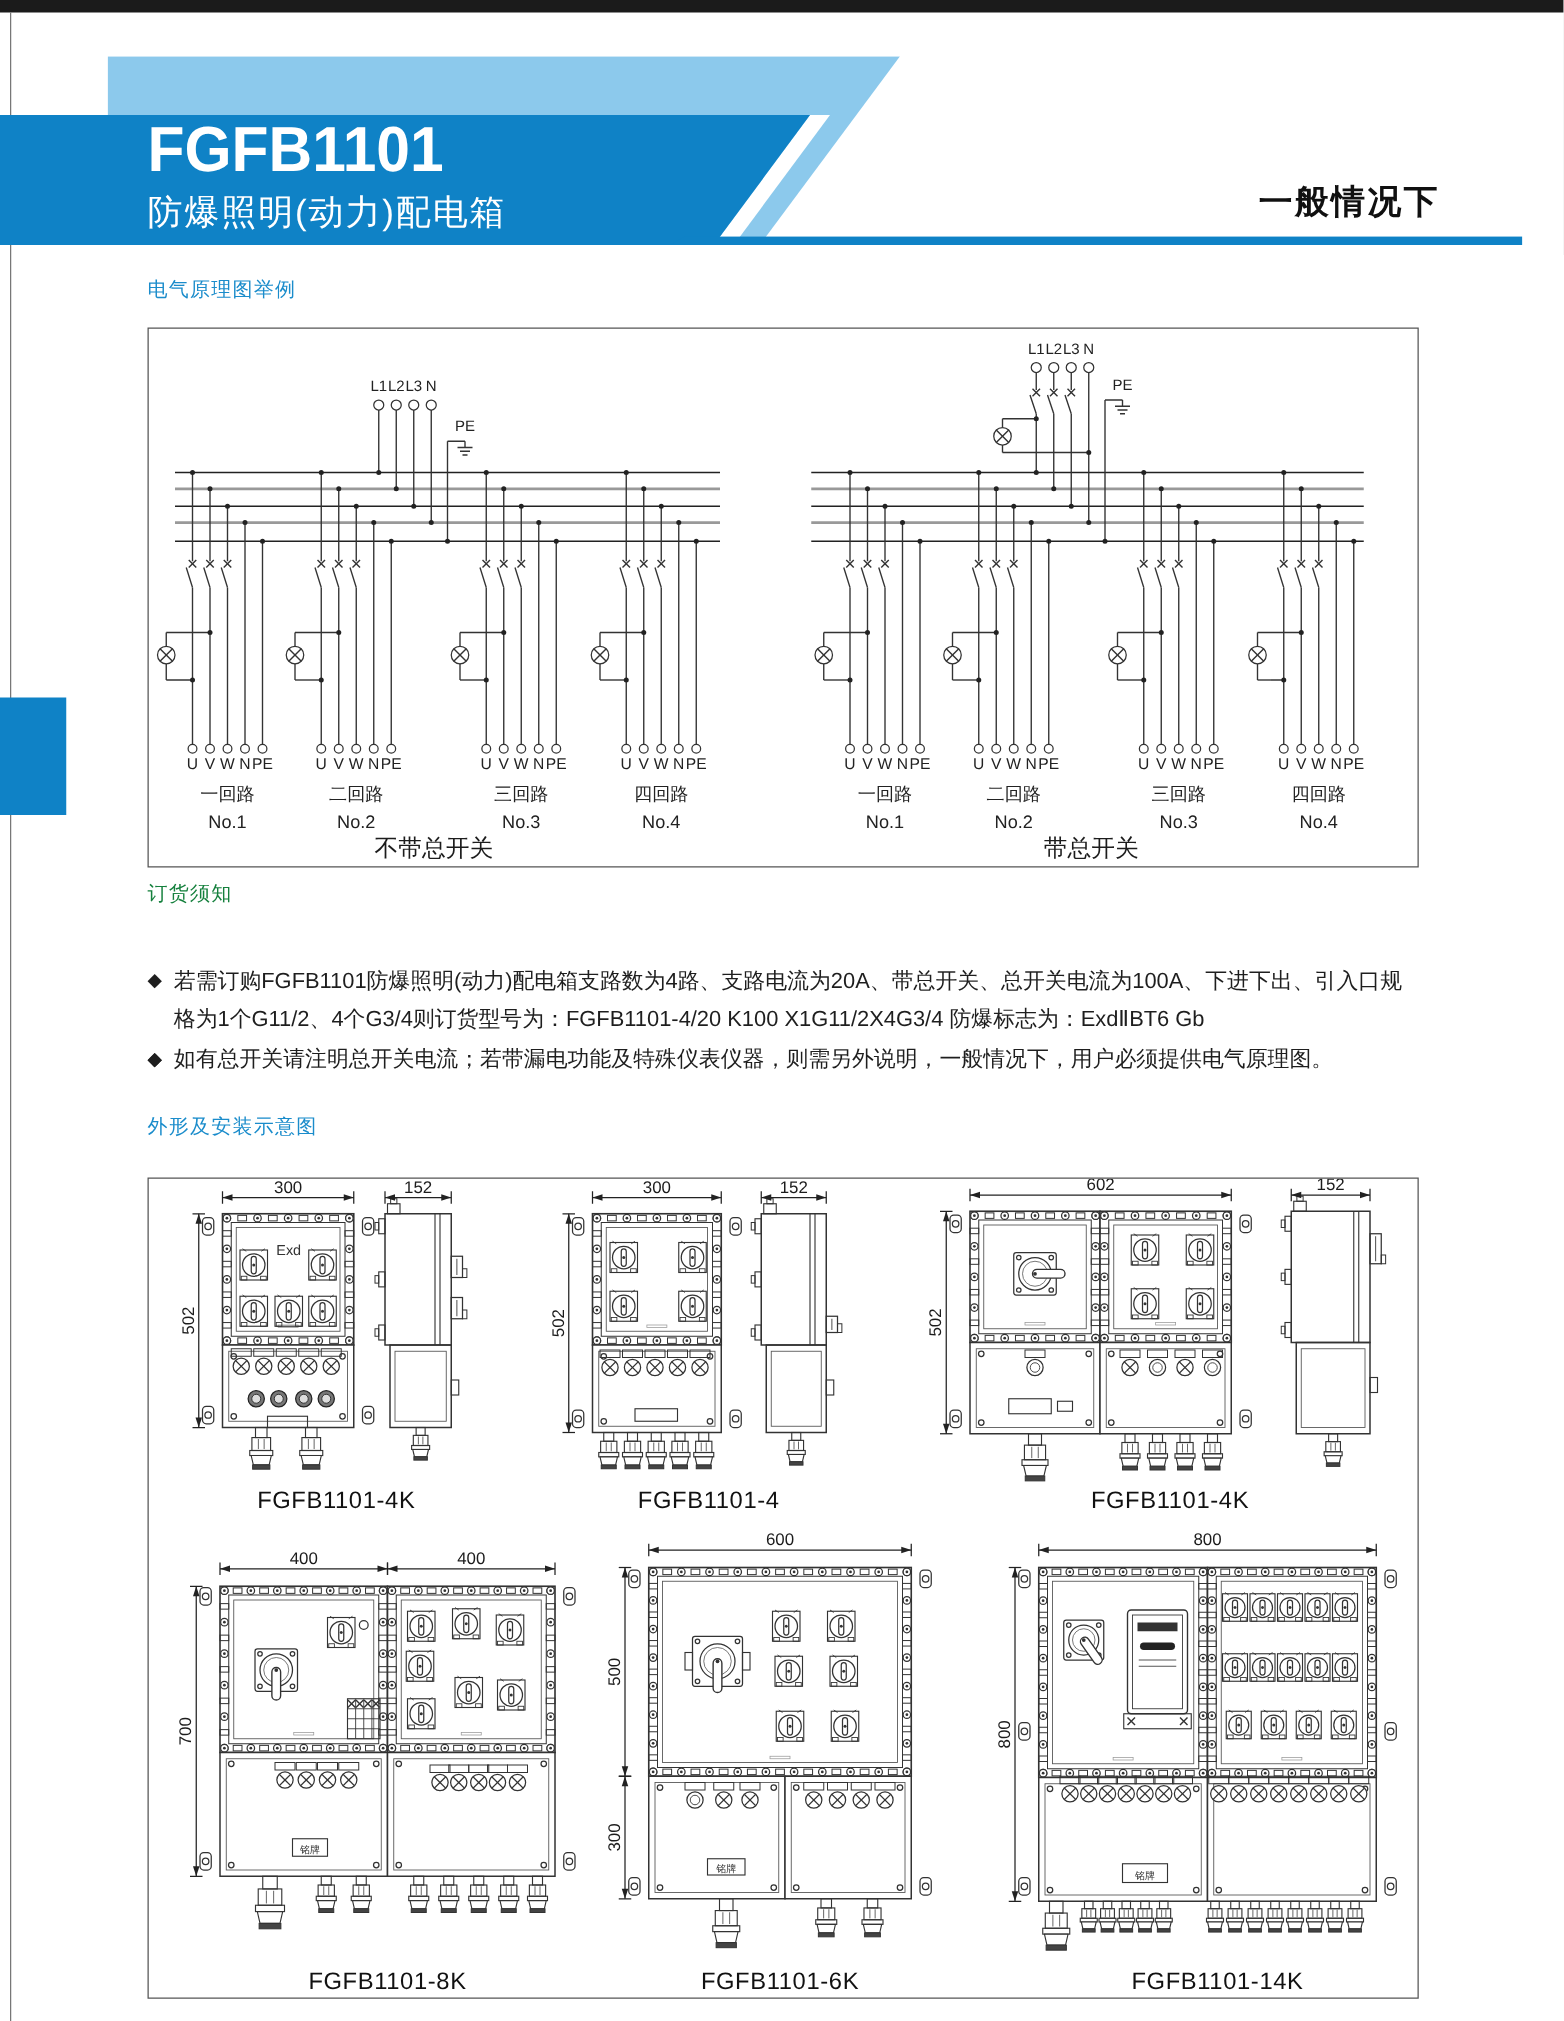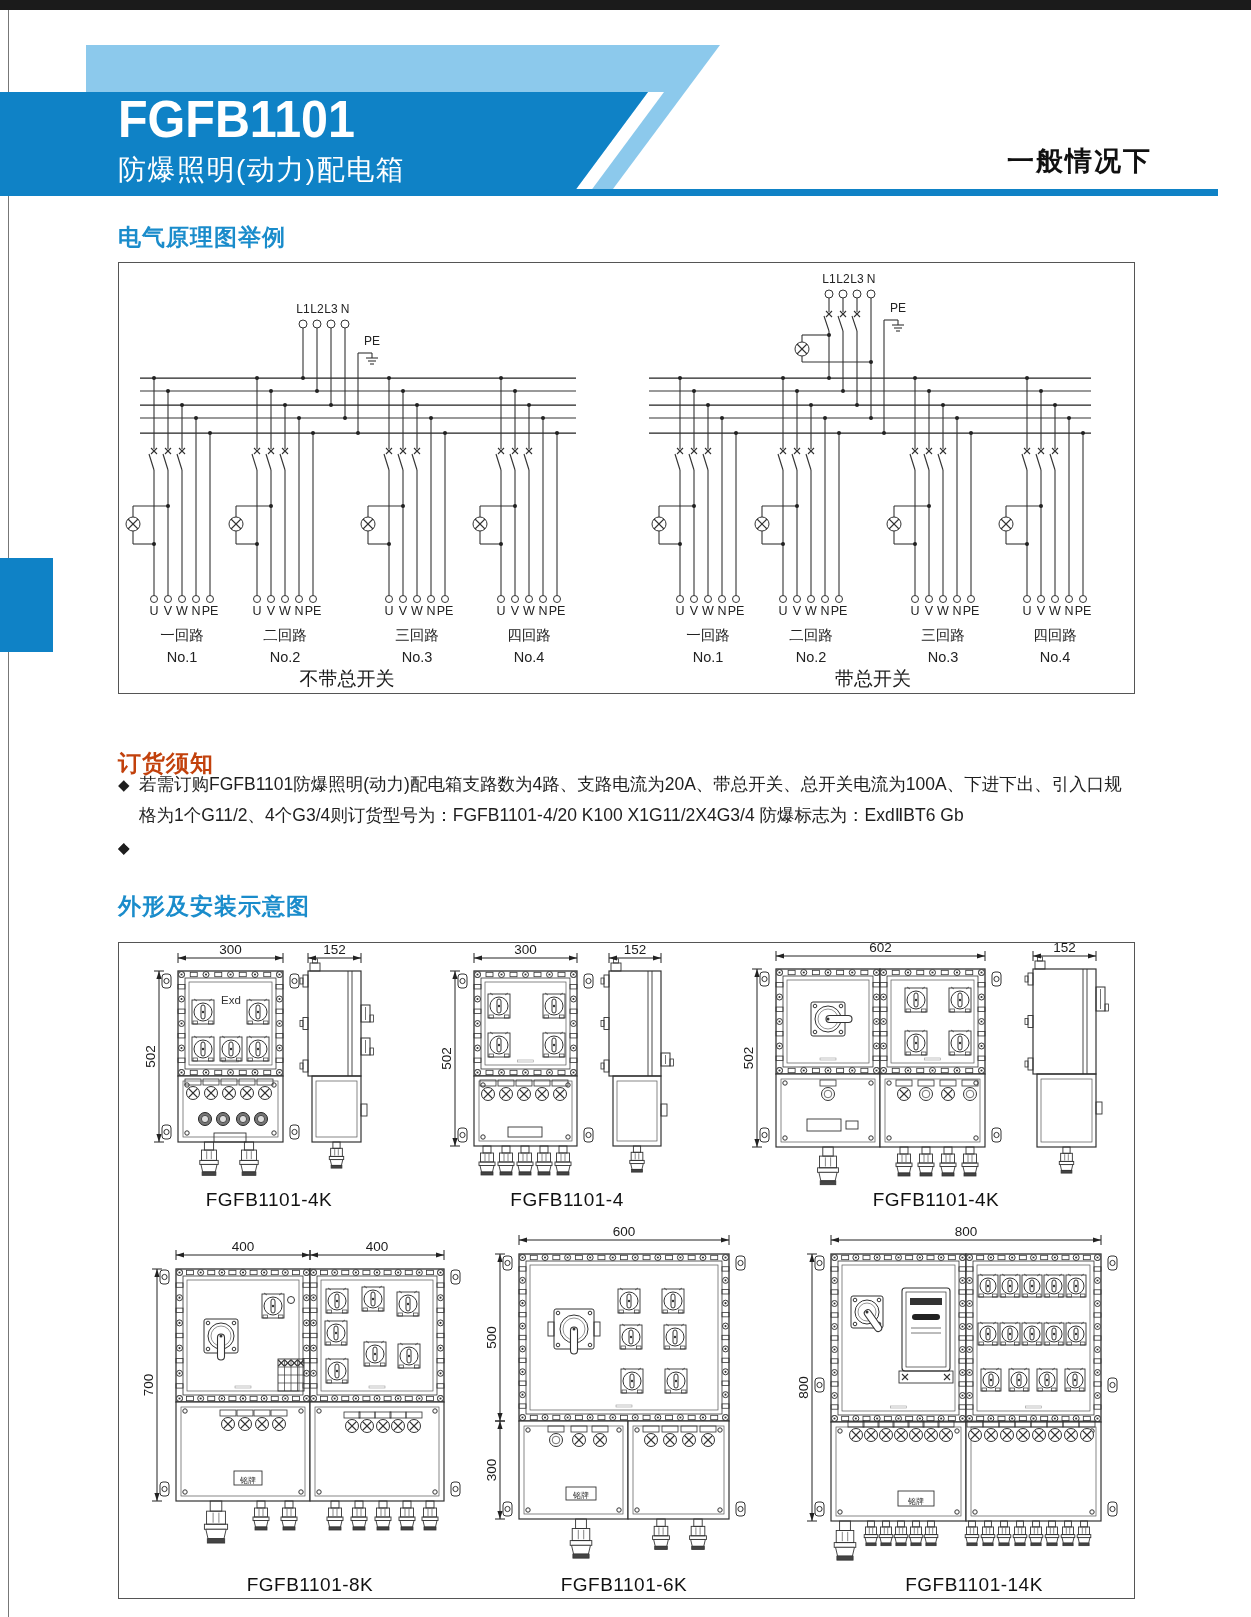--- a/index.html
+++ b/index.html
@@ -14,21 +14,21 @@
   .hdr-dark{position:absolute;left:0;top:92px;width:648px;height:104px;
             clip-path:polygon(0 0,100% 0,571px 100%,0 100%);}
   .model{position:absolute;left:118px;top:-2px;color:#fff;font-size:51px;font-weight:bold;
          letter-spacing:0px;line-height:60px;transform:scaleX(.95);transform-origin:left top;}
   .subtitle{position:absolute;left:118px;top:59px;color:#fff;font-size:28px;font-weight:normal;letter-spacing:1.5px;}
   .series{position:absolute;left:940px;top:143px;width:212px;text-align:right;font-size:27px;
           font-weight:bold;color:#101010;letter-spacing:2px;}
   .hdr-line{position:absolute;left:536px;top:189px;width:682px;height:7px;
             clip-path:polygon(12px 0,100% 0,100% 100%,0 100%);}
   .side-tab{position:absolute;left:0;top:558px;width:53px;height:94px;}
-  .sec{position:absolute;left:118px;margin:0;font-size:23px;font-weight:bold;letter-spacing:1px;}
+  .sec{position:absolute;left:118px;margin:0;font-size:16px;font-weight:normal;letter-spacing:1px;}
   .frame{position:absolute;left:118px;width:1015px;border:1.6px solid #555;background:#fff;}
   #schframe{top:262px;height:430px;}
   #outframe{top:942px;height:655px;}
   .frame svg{display:block;}
   .ordering{position:absolute;left:118px;top:769px;width:1017px;font-size:17.5px;color:#1e1e1e;}
   .bullet{position:relative;padding-left:21px;line-height:31px;margin-bottom:1px;}
   .bullet .mark{position:absolute;left:0;top:0;font-size:15px;}
   svg text{font-family:"Liberation Sans","DejaVu Sans",sans-serif;}
 </style>
 </head>
@@ -524,31 +524,32 @@
             <circle cx="964" cy="336" r="3.5" fill="#fff" stroke="#333" stroke-width="1"></circle>
             <text x="964" y="352" font-size="12.5" fill="#222" text-anchor="middle">PE</text>
             <text x="936" y="377" font-size="14.5" fill="#222" text-anchor="middle">四回路</text>
             <text x="936" y="399" font-size="14.5" fill="#222" text-anchor="middle">No.4</text>
           </g>
           <text x="754" y="422" font-size="19" fill="#1c1c1c" text-anchor="middle">带总开关</text>
         </g>
       </svg>
   </div>
 
-  <h2 class="sec" id="secOrd" style="top: 748px; color: #c2410c;">订货须知</h2>
+  <h2 class="sec" id="secOrd" style="top: 705px; color: #15803d;">订货须知</h2>
   <div class="ordering">
     <div class="bullet">
       <span class="mark">◆</span>
       <span>若需订购FGFB1101防爆照明(动力)配电箱支路数为4路、支路电流为20A、带总开关、总开关电流为100A、下进下出、引入口规格为1个G11/2、4个G3/4则订货型号为：FGFB1101-4/20 K100 X1G11/2X4G3/4  防爆标志为：ExdⅡBT6 Gb</span>
     </div>
     <div class="bullet">
       <span class="mark">◆</span>
     </div>
     <div class="bullet">
       <span class="mark">◆</span>
+      <span>如有总开关请注明总开关电流；若带漏电功能及特殊仪表仪器，则需另外说明，一般情况下，用户必须提供电气原理图。</span>
     </div>
   </div>
 
   <h2 class="sec" id="secOut" style="top: 891px; color: rgb(26, 140, 203);">外形及安装示意图</h2>
   <div class="frame" id="outframe">
     <svg id="outsvg" width="1012" height="652" viewBox="0 0 1012 652">
         <g>
           <g>
             <rect x="43" y="31" width="9" height="14" fill="none" stroke="#333" stroke-width="1" rx="3"></rect>
             <circle cx="47.5" cy="38" r="2.6" fill="#fff" stroke="#333" stroke-width="1"></circle>

